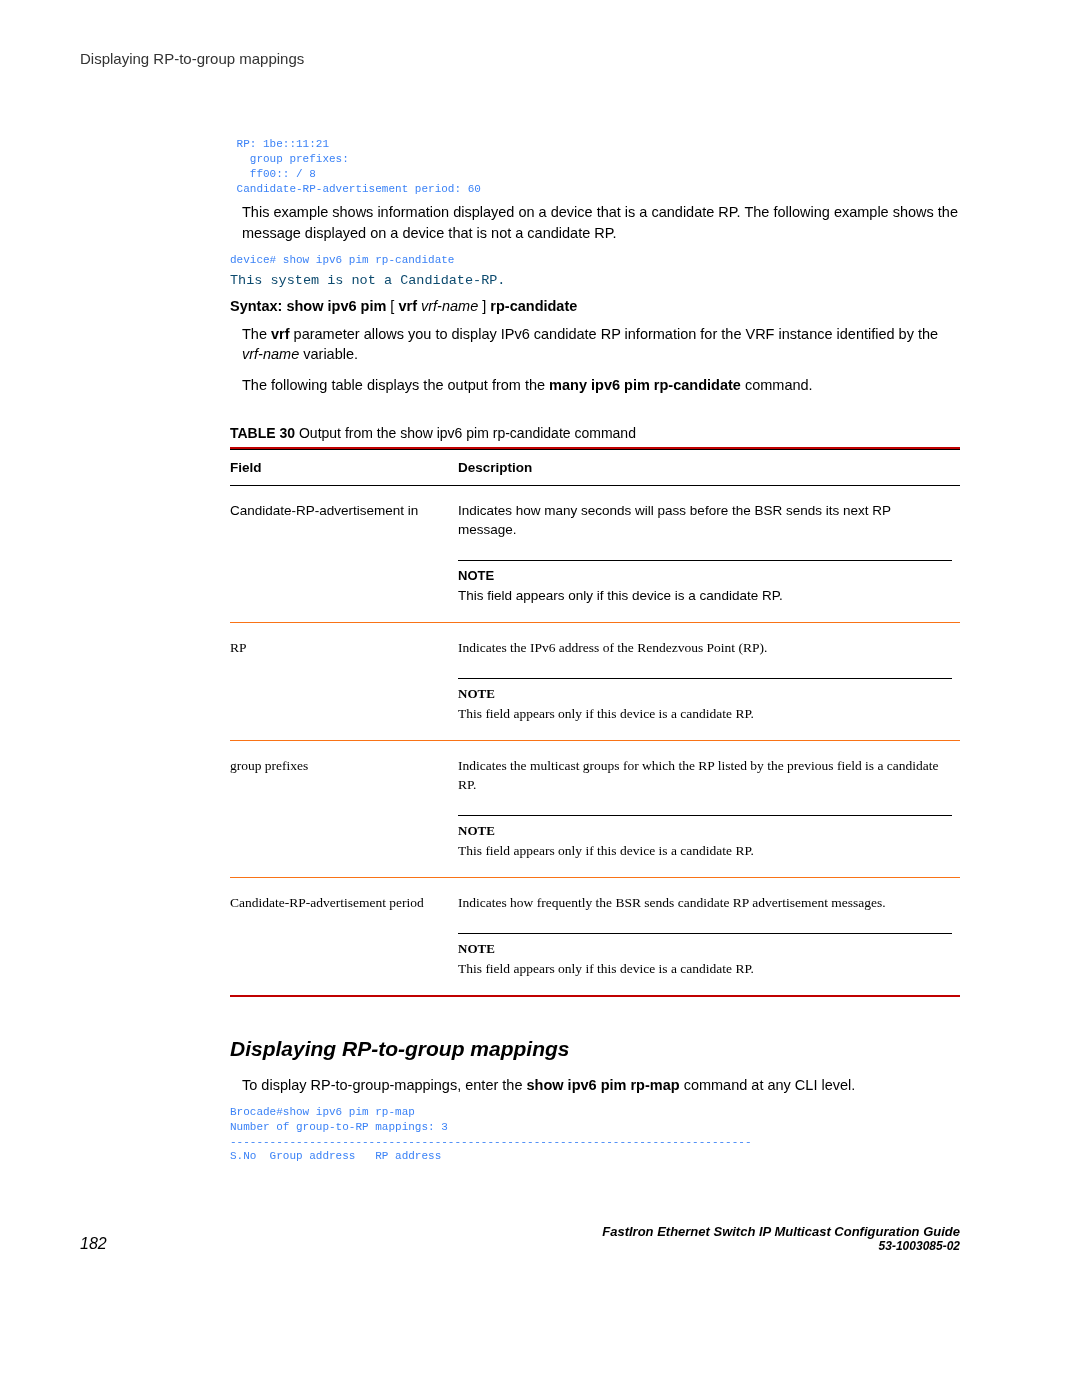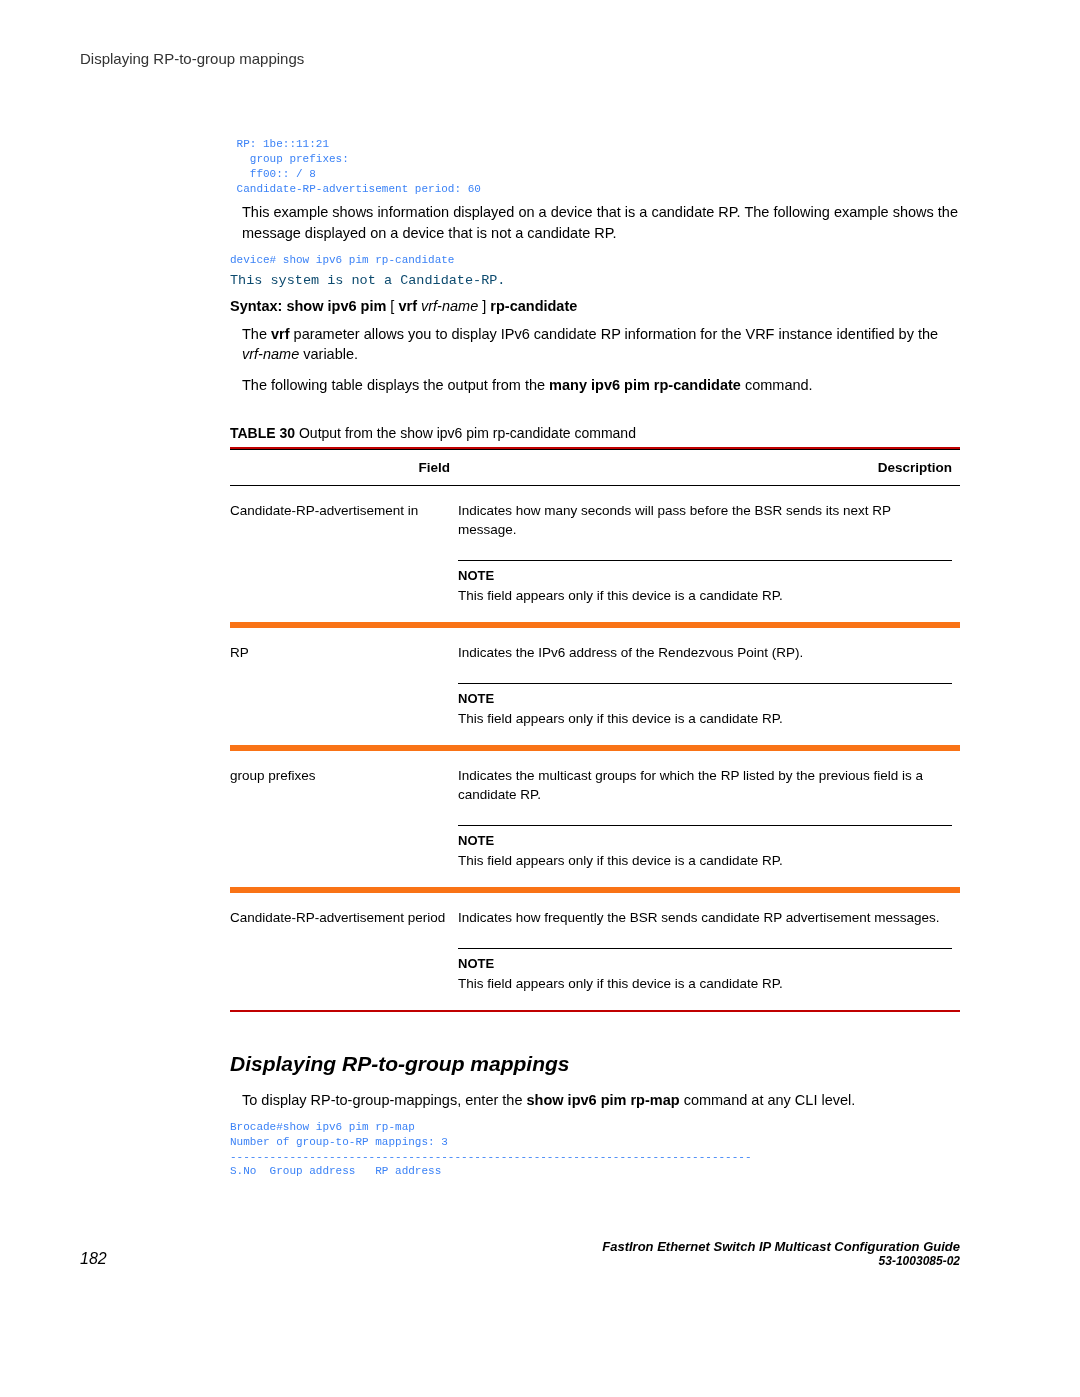--- a/index.html
+++ b/index.html
@@ -63,39 +63,39 @@
     border: none;
     border-top: 2px solid #c00000;
     margin: 0;
   }
 
   .tbl {
     width: 100%;
     border-collapse: collapse;
   }
   .tbl th {
-    text-align: right;
+    text-align: left;
     font-weight: bold;
     font-size: 13.5px;
     padding: 10px 8px 10px 0;
     vertical-align: top;
   }
   .tbl td {
     text-align: left;
     font-size: 13.5px;
     padding: 16px 8px 16px 0;
     vertical-align: top;
     line-height: 1.4;
   }
   .tbl .col1 { width: 220px; }
   .tbl tr.head-border td, .tbl tr.head-border th {
     border-top: 1px solid #000;
     border-bottom: 1px solid #000;
   }
-  .tbl tr.row-top td { border-top: 6px solid #f97316; }
+  .tbl tr.row-top td { border-top: 1px solid #f97316; font-family: Liberation Serif, serif; }
 
   .note-block {
     margin-top: 20px;
   }
   .note-block hr.ntop { border:none; border-top:1px solid #000; margin:0 0 6px 0; width:100%; }
   .note-block .nlabel { font-weight: bold; font-size: 13px; }
   .note-block .ntext { font-size: 13.5px; margin-top:2px; }
 
   h2.section {
     font-family: Arial, Helvetica, sans-serif;

